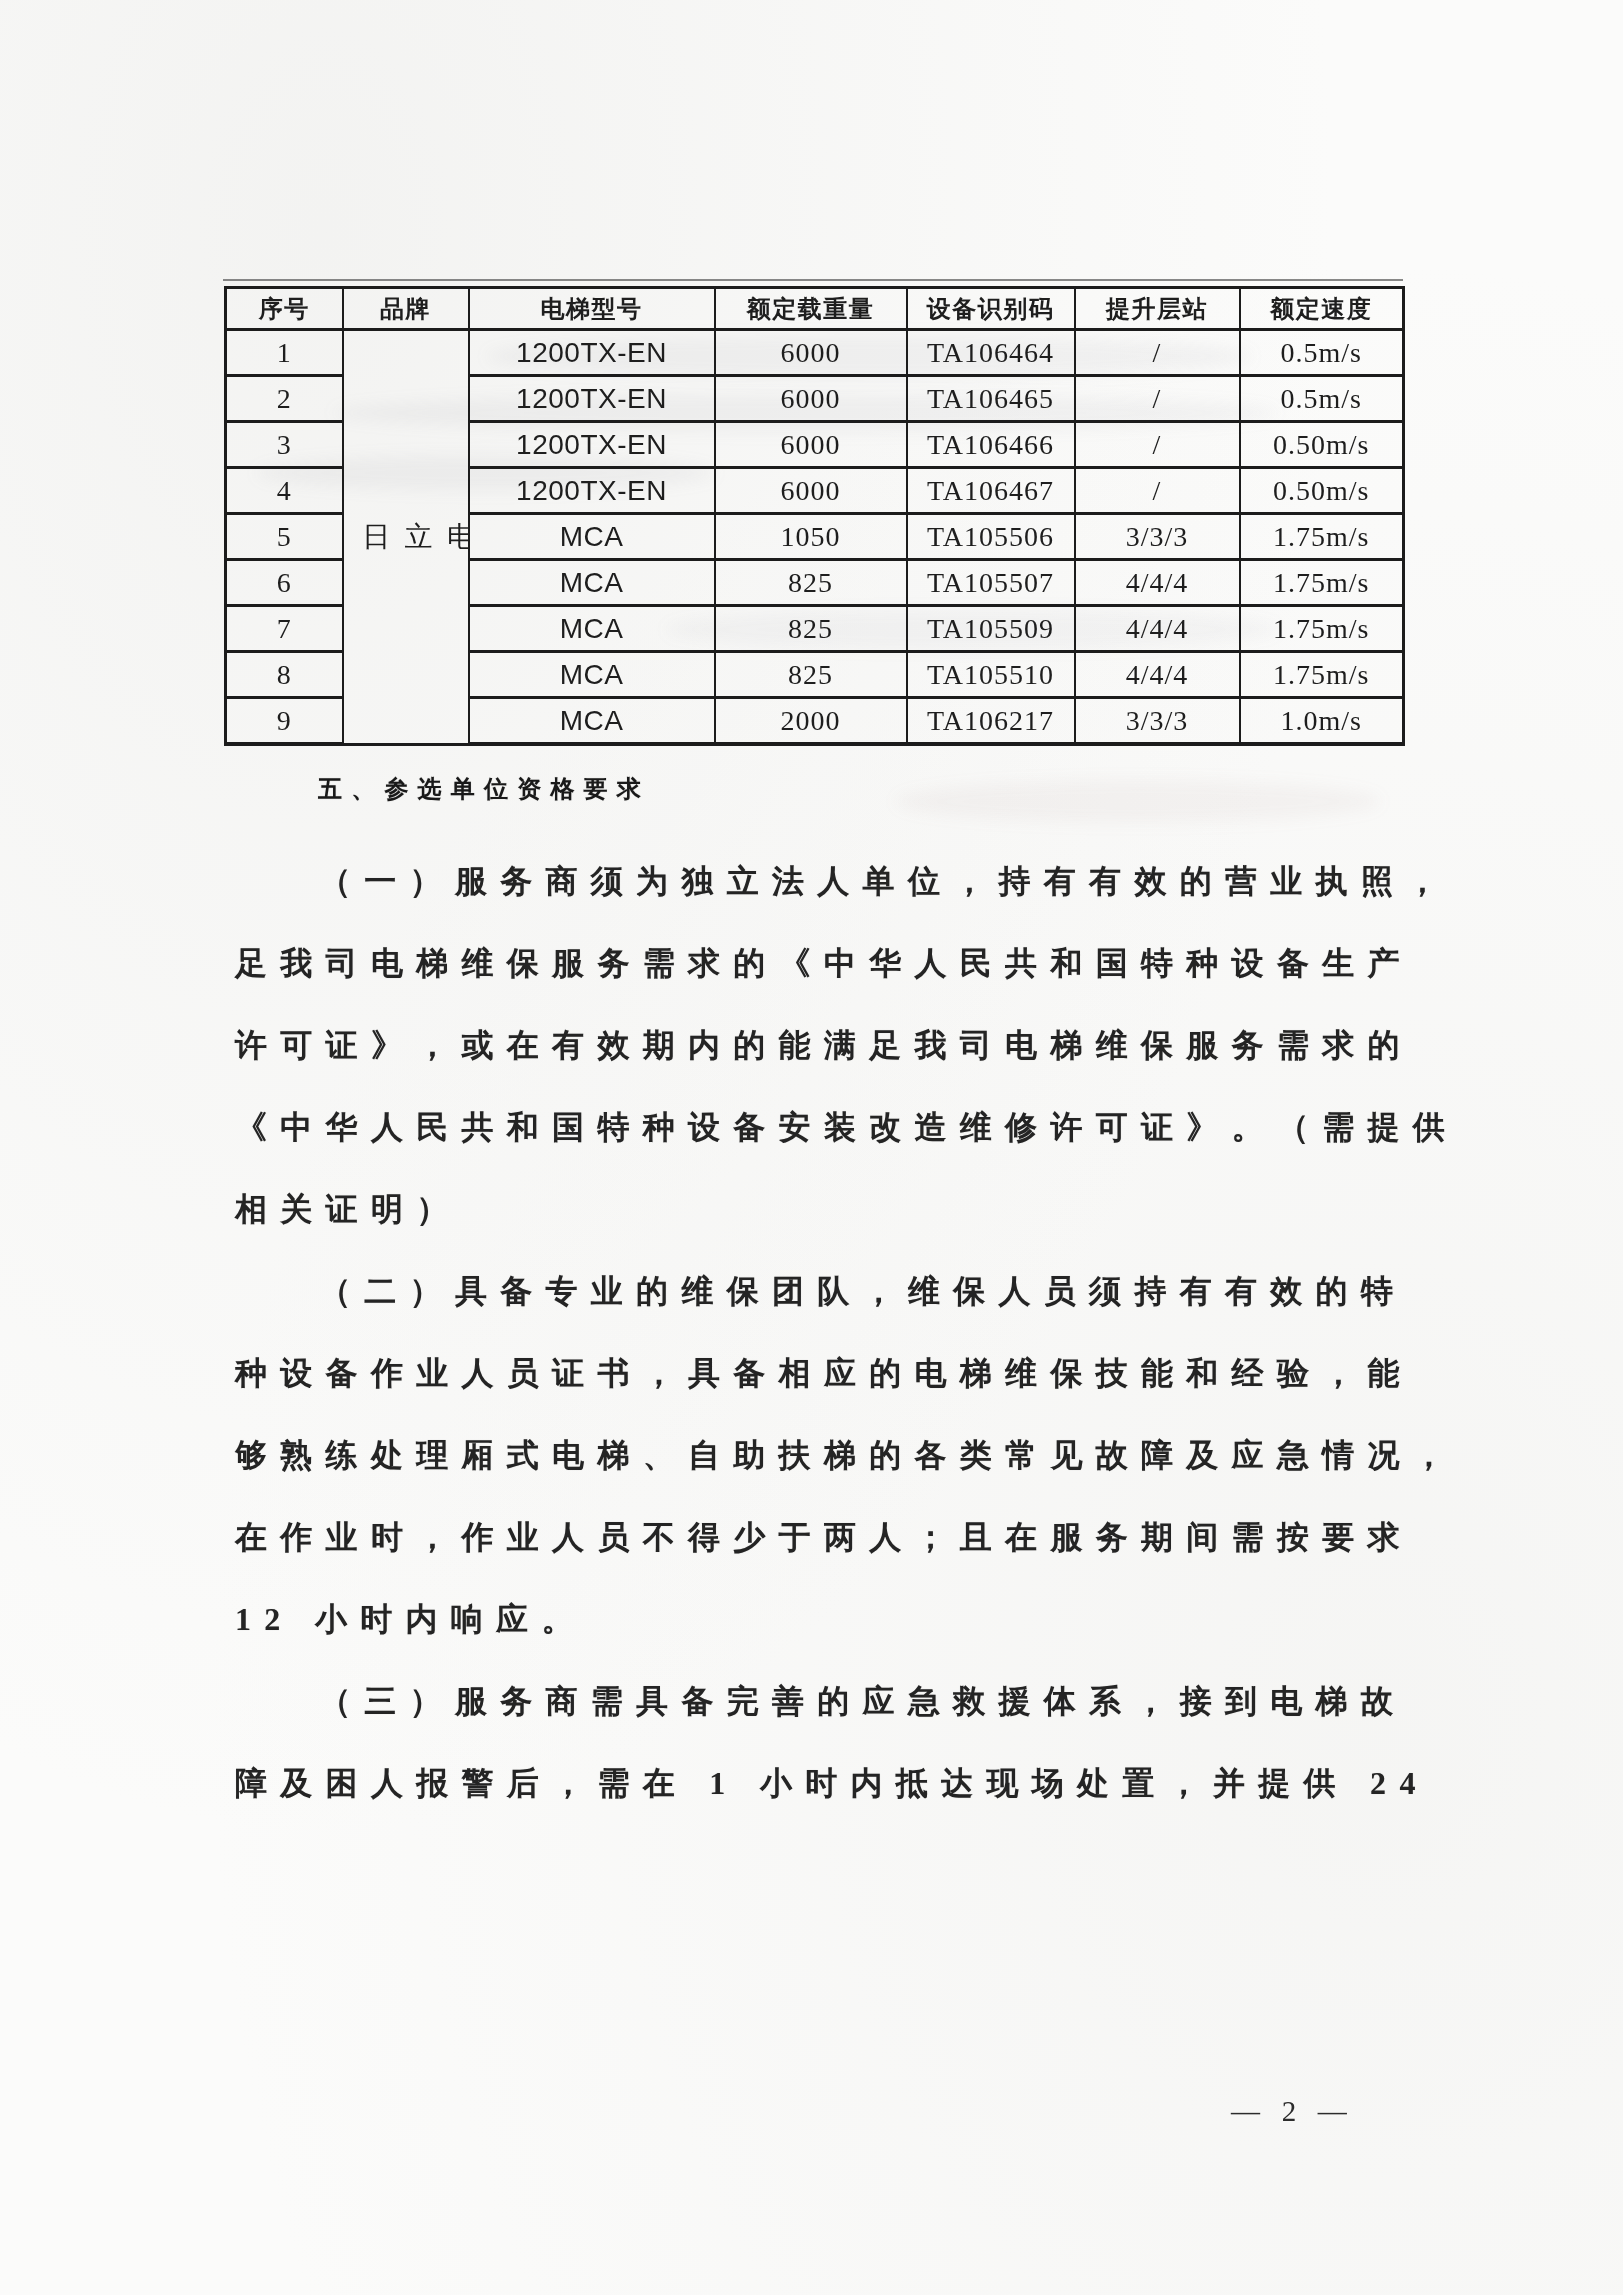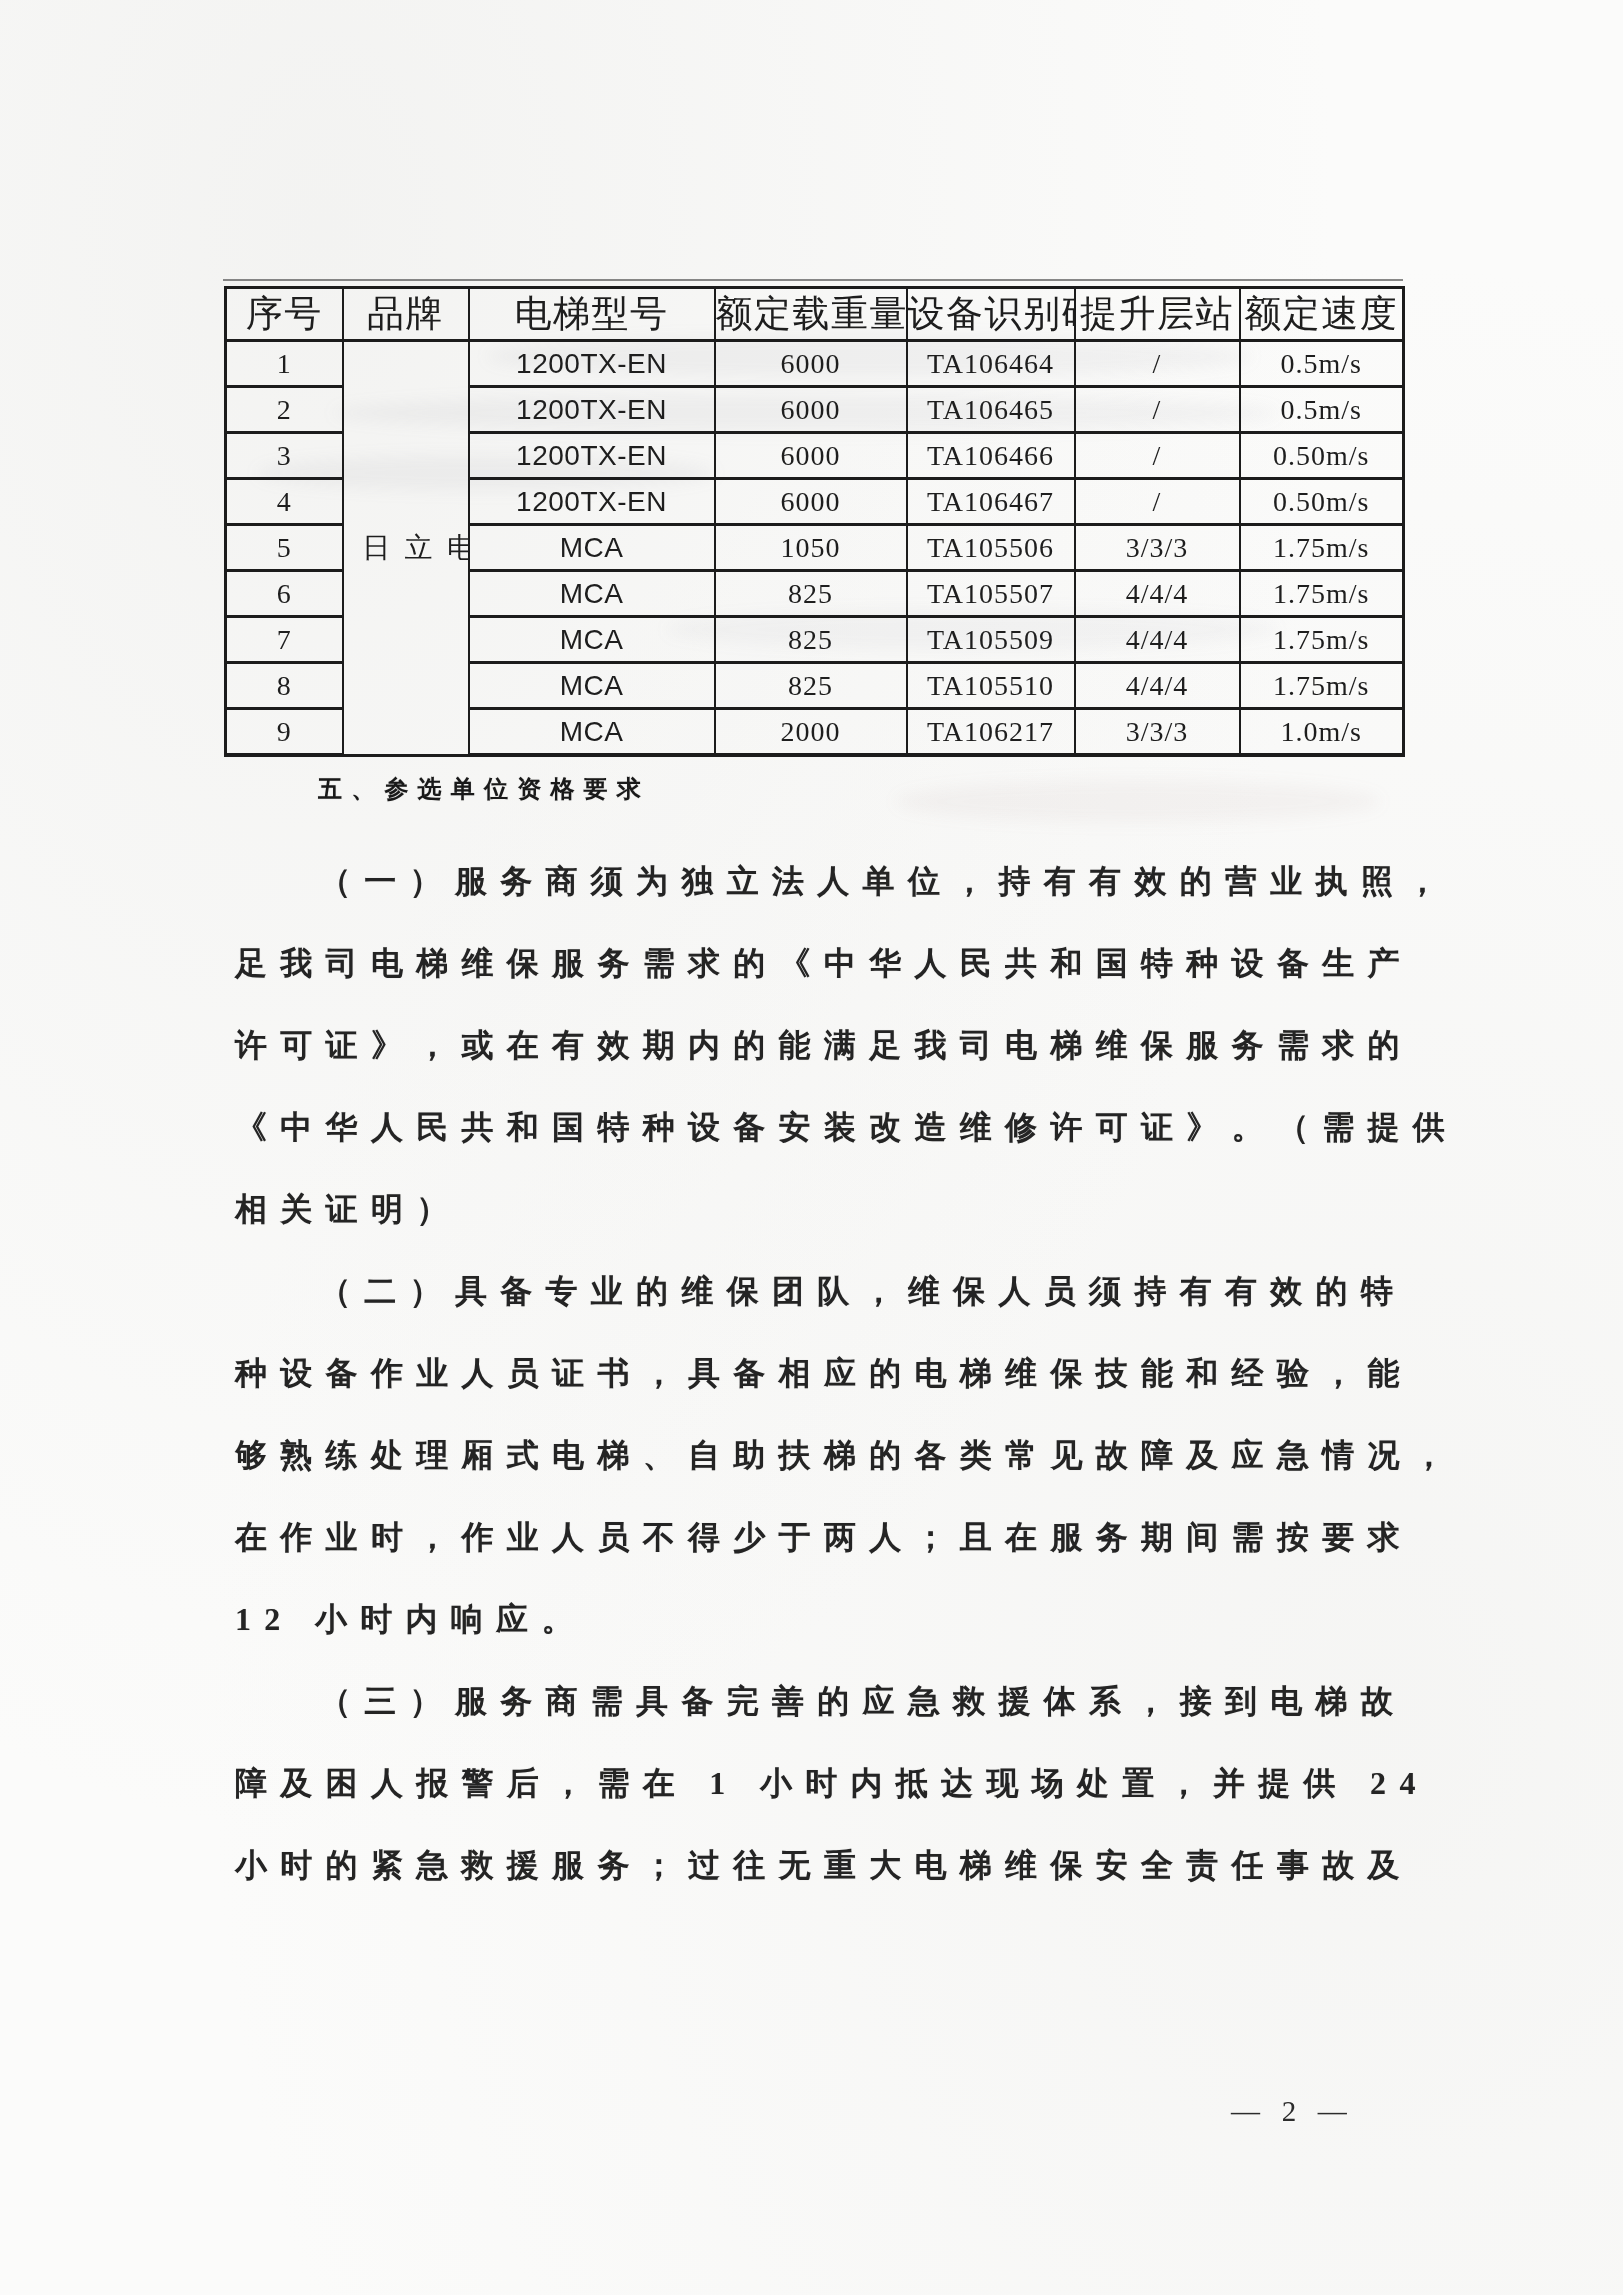--- a/index.html
+++ b/index.html
@@ -60,22 +60,22 @@
   table.spec th, table.spec td {
     border: 2px solid #1c1c1c;
     text-align: center;
     vertical-align: middle;
     padding: 0;
     overflow: hidden;
     white-space: nowrap;
   }
   table.spec th {
     height: 39px;
-    font-size: 37px;
-    font-weight: normal;
+    font-size: 24px;
+    font-weight: bold;
     letter-spacing: 1.5px;
     border-top-width: 3.1px;
     border-bottom-width: 3.1px;
     color: #1e1e1e;
     margin-top: 33px;
   }
   table.spec td {
     height: 43px;
     font-size: 28px;
     border-top-width: 3.1px;
@@ -268,19 +268,18 @@
     <div class="line">许可证》，或在有效期内的能满足我司电梯维保服务需求的</div>
     <div class="line">《中华人民共和国特种设备安装改造维修许可证》。（需提供</div>
     <div class="line">相关证明）</div>
     <div class="line indent">（二）具备专业的维保团队，维保人员须持有有效的特</div>
     <div class="line">种设备作业人员证书，具备相应的电梯维保技能和经验，能</div>
     <div class="line">够熟练处理厢式电梯、自助扶梯的各类常见故障及应急情况，</div>
     <div class="line">在作业时，作业人员不得少于两人；且在服务期间需按要求</div>
     <div class="line">12 小时内响应。</div>
     <div class="line indent">（三）服务商需具备完善的应急救援体系，接到电梯故</div>
     <div class="line">障及困人报警后，需在 1 小时内抵达现场处置，并提供 24</div>
-    <div class="line">小时的紧急救援服务；过往无重大电梯维保安全责任事故及</div>
   </div>
 
   <div class="page-number">— 2 —</div>
 
 </div>
 
 
 </body></html>

